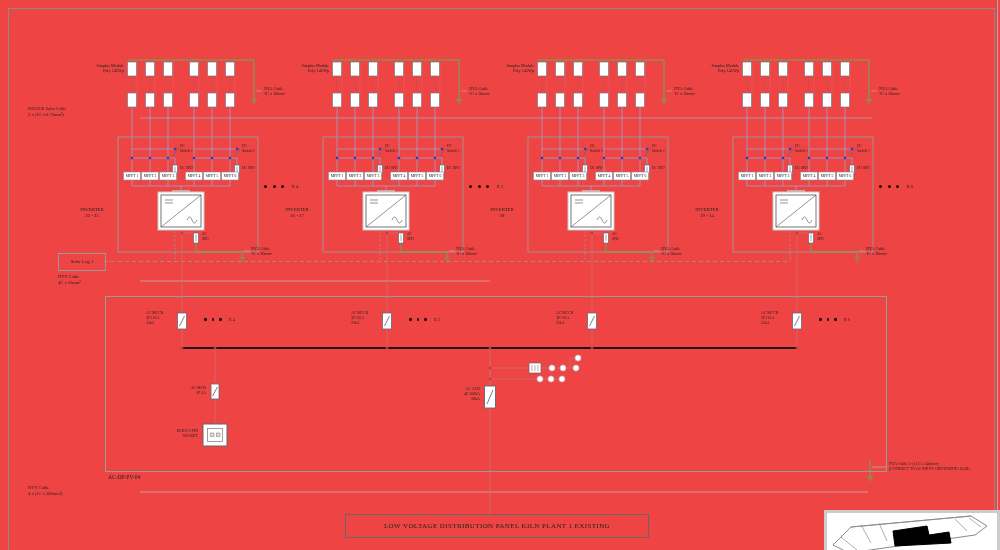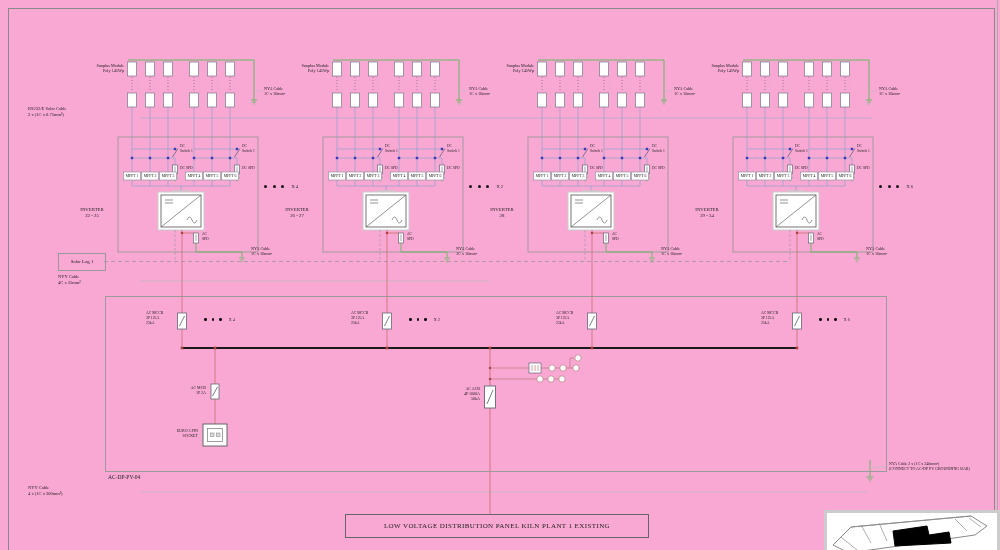--- a/index.html
+++ b/index.html
@@ -1,16 +1,16 @@
 <!DOCTYPE html>
 <html><head>
 <meta charset="utf-8">
 <style>
   html,body{margin:0;padding:0;background:#fff;}
-  #stage{position:relative;width:1000px;height:550px;background:#f9a8d4;overflow:hidden;
+  #stage{position:relative;width:1000px;height:550px;background:#ef4444;overflow:hidden;
          font-family:"Liberation Serif",serif;color:#222;}
   .abs{position:absolute;}
   .lbl{position:absolute;white-space:nowrap;color:#222;line-height:1.28;font-family:"Liberation Serif",serif;}
   .f36{font-size:3.6px;} .f38{font-size:3.8px;} .f4{font-size:4px;} .f42{font-size:4.2px;}
   .f45{font-size:4.5px;} .f48{font-size:4.8px;} .f55{font-size:5.5px;}
   .ra{text-align:right;} .ca{text-align:center;}
   .box{position:absolute;border:1px solid #999;background:transparent;}
   .group{position:absolute;top:0;width:250px;height:360px;}
   .group svg{position:absolute;left:0;top:0;pointer-events:none;}
   .mppt{position:absolute;width:17px;height:7px;top:172.5px;font-size:3.8px;line-height:7px;

